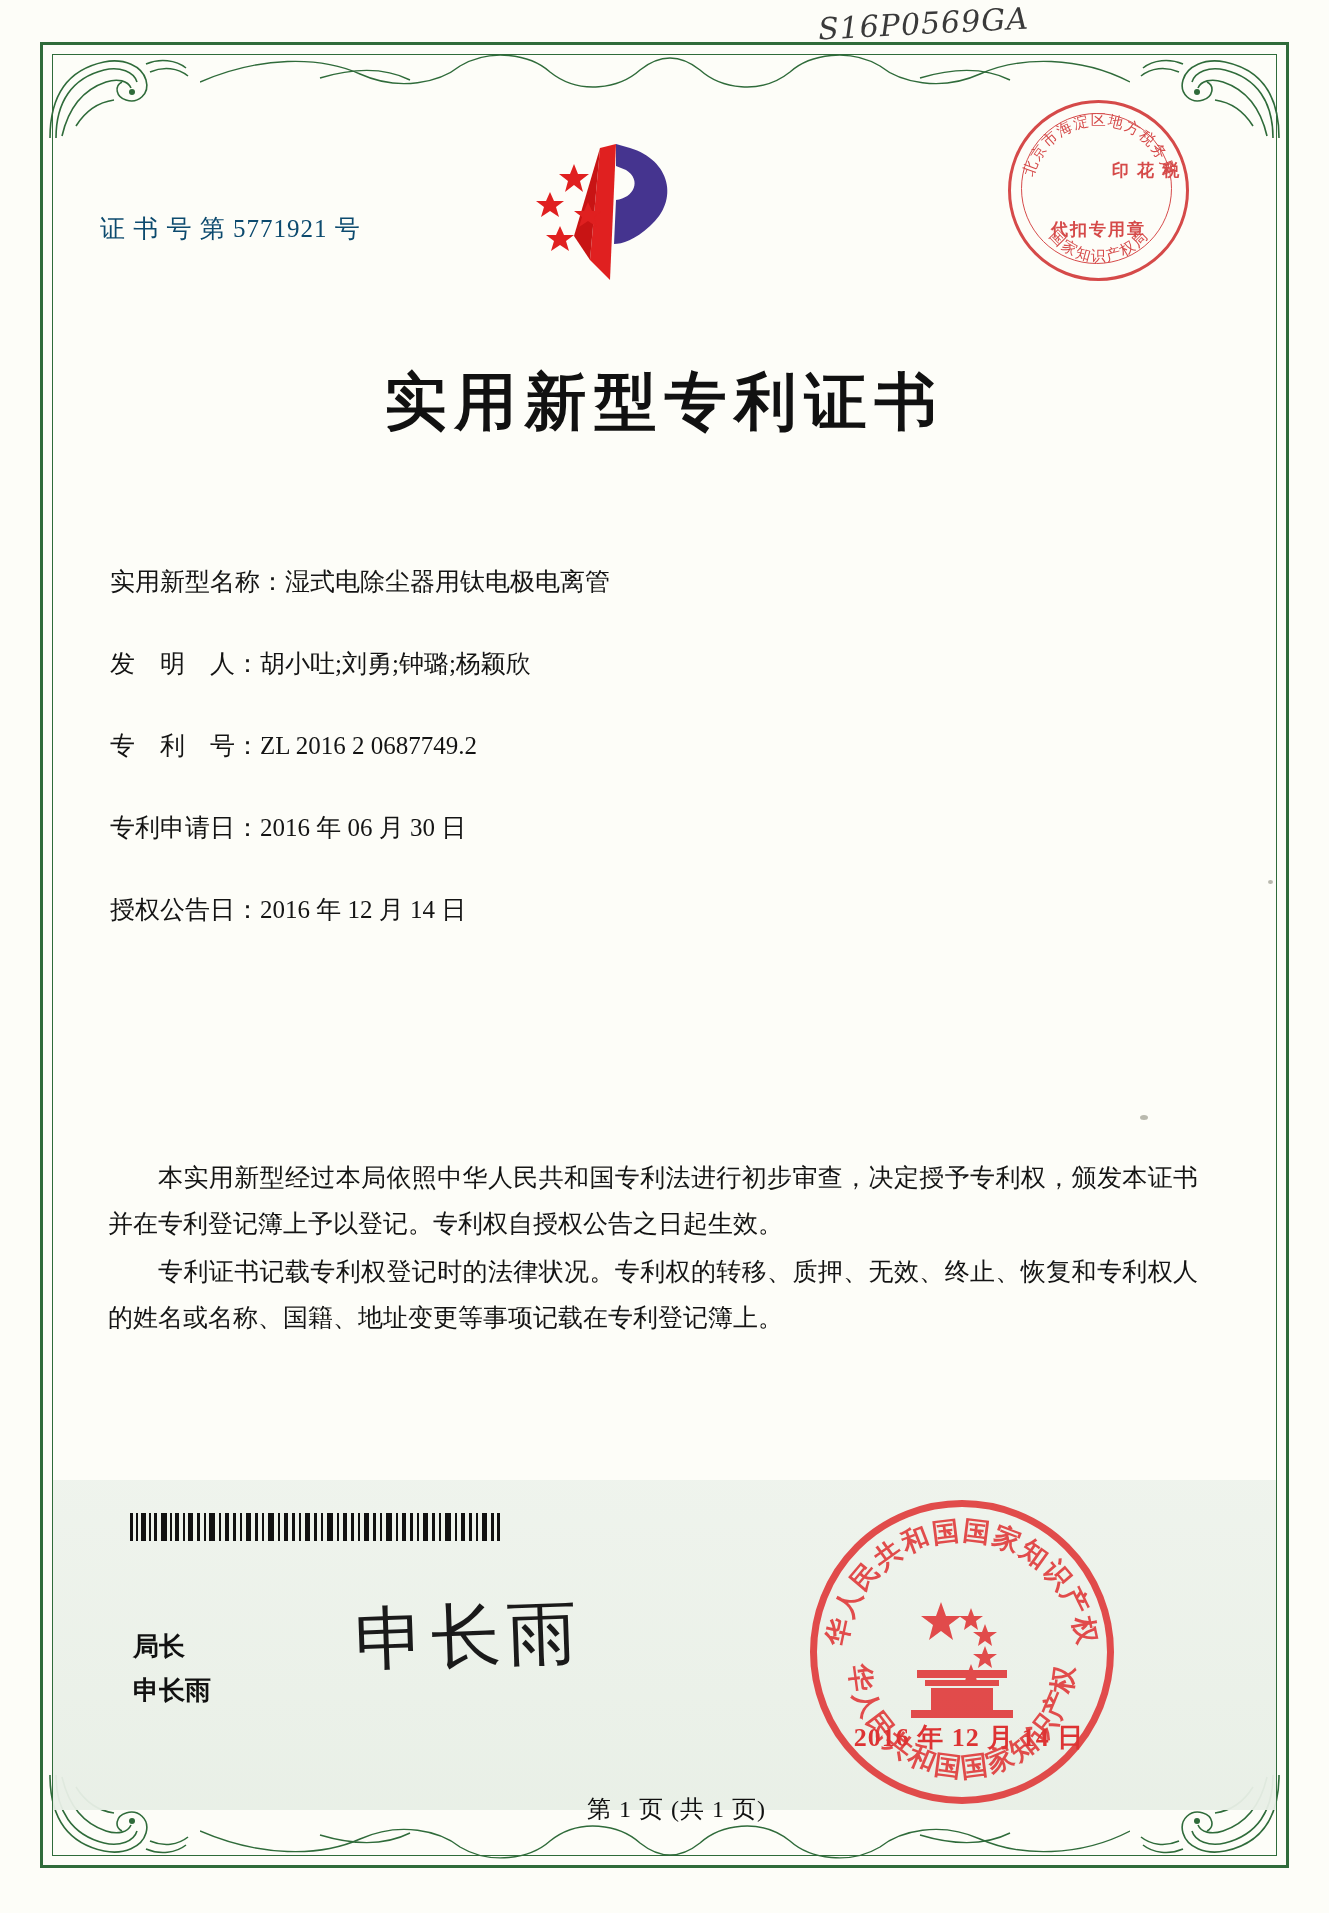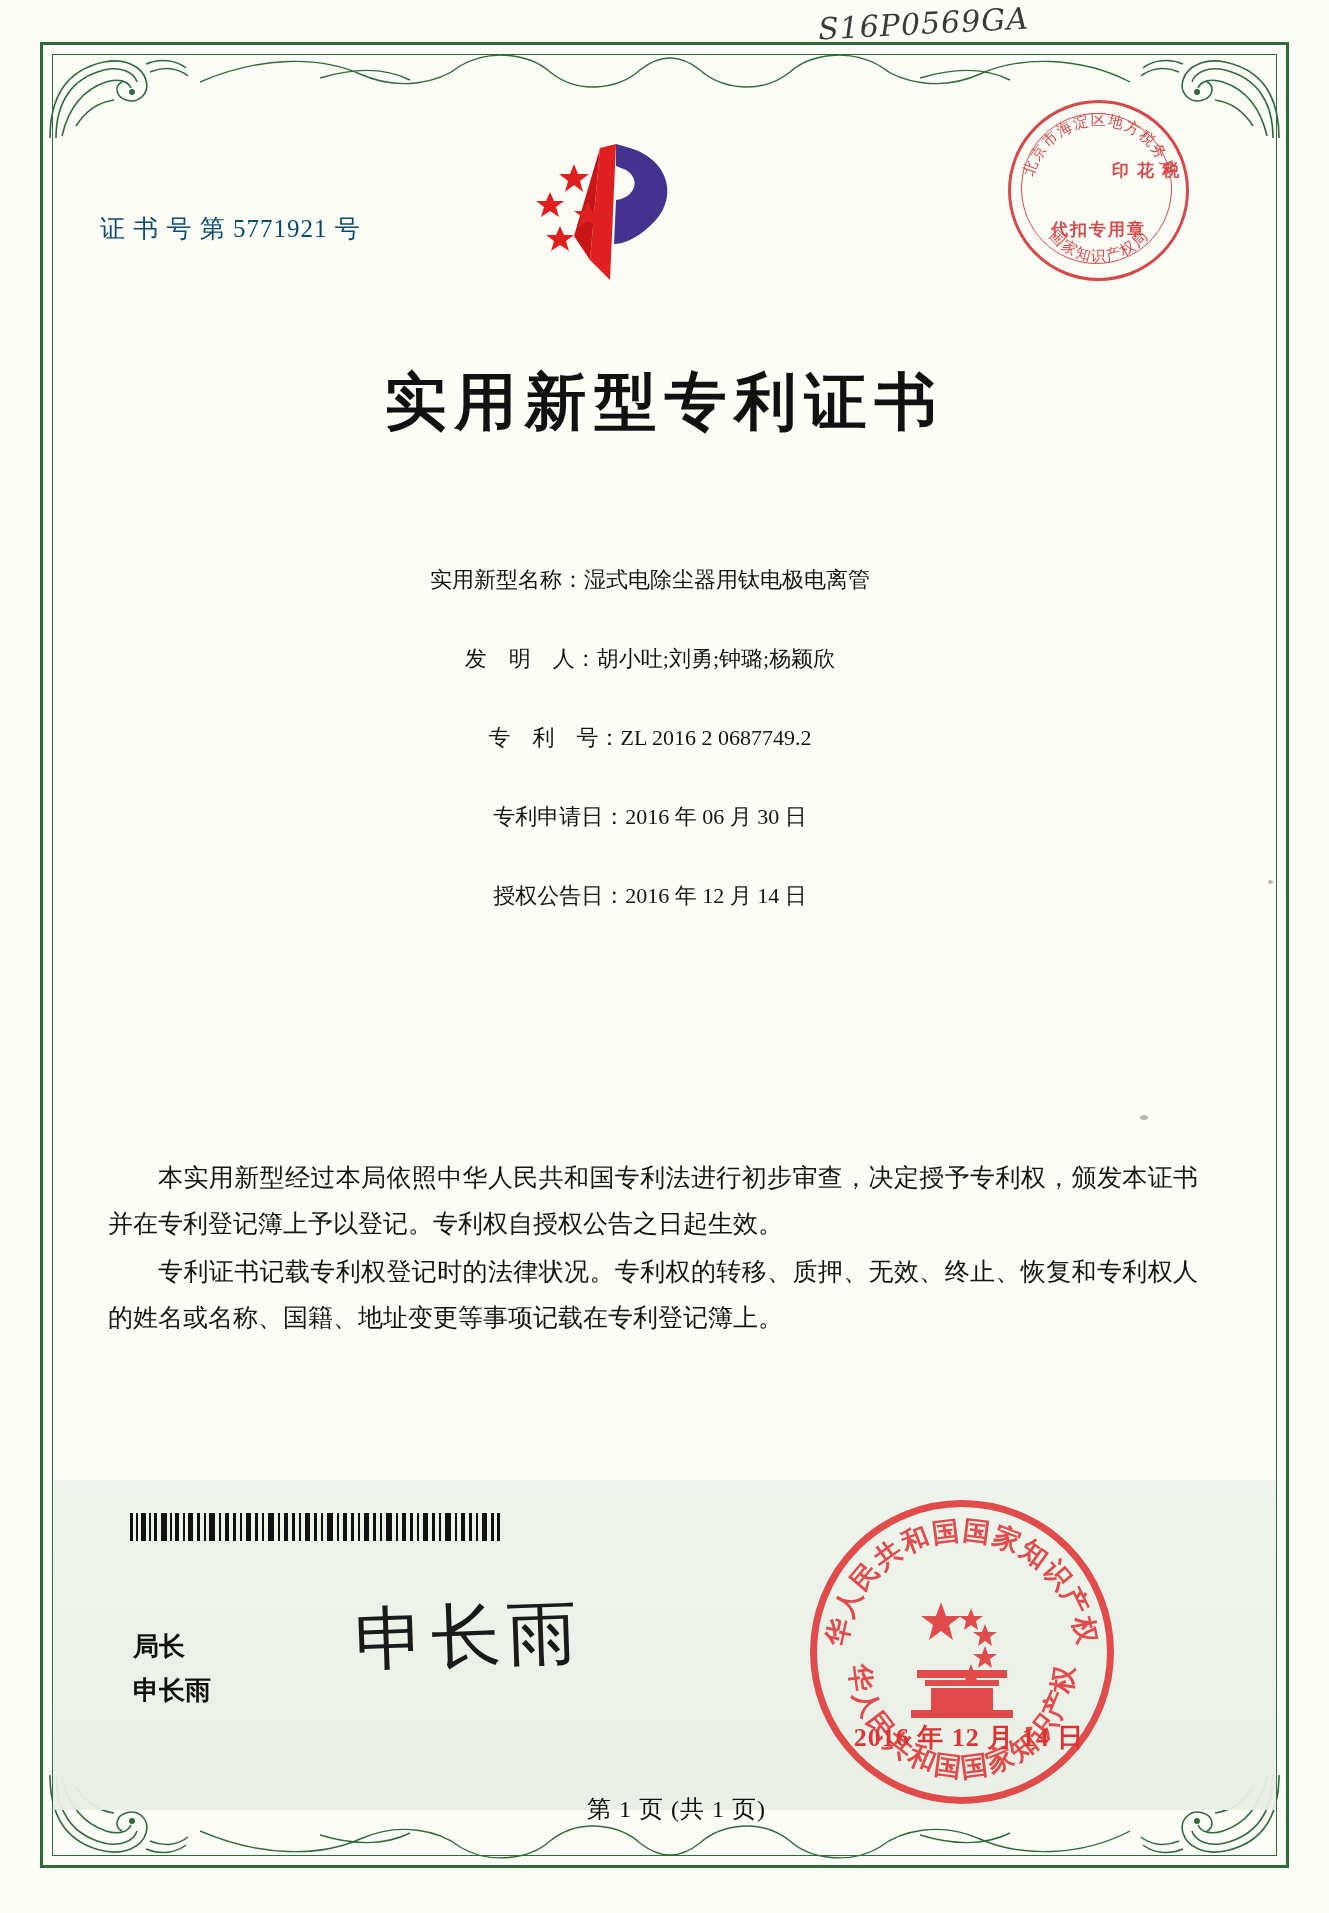--- a/index.html
+++ b/index.html
@@ -148,25 +148,24 @@
   }
 
   
   .fields {
     position: absolute;
     left: 110px;
     top: 565px;
     width: 1080px;
   }
   .field-row {
-    font-size: 22px;
+    font-size: 25px;
     color: #141414;
     margin-bottom: 49px;
     white-space: nowrap;
-    text-align: center;
   }
   .field-label {
     display: inline-block;
   }
   .field-value {
     display: inline-block;
   }
 
   
   .body-text {

